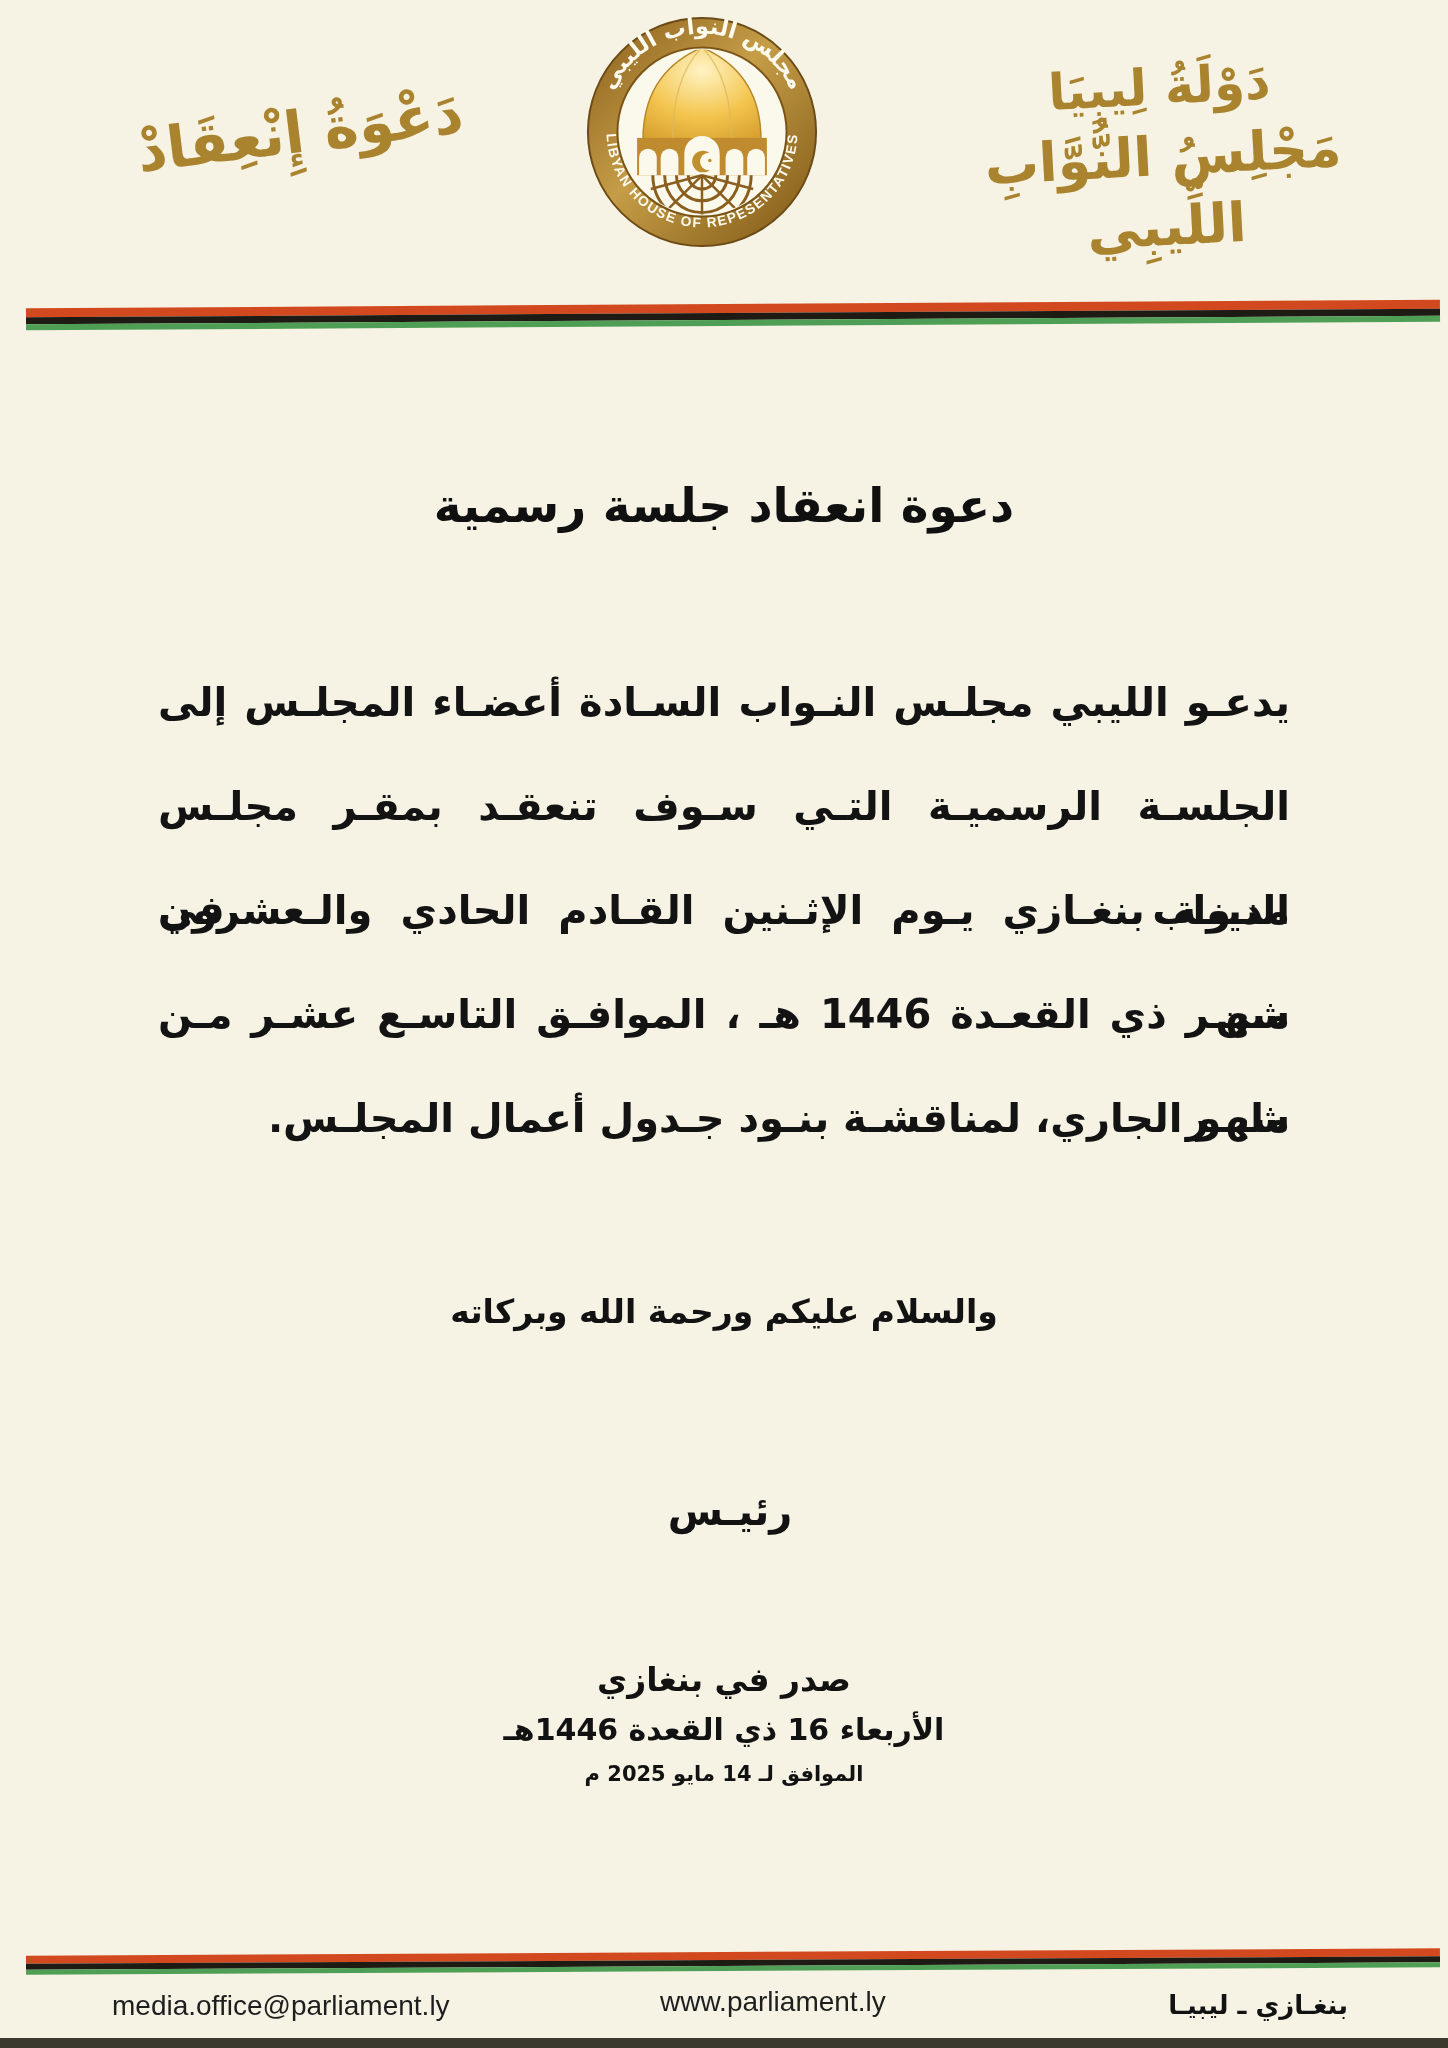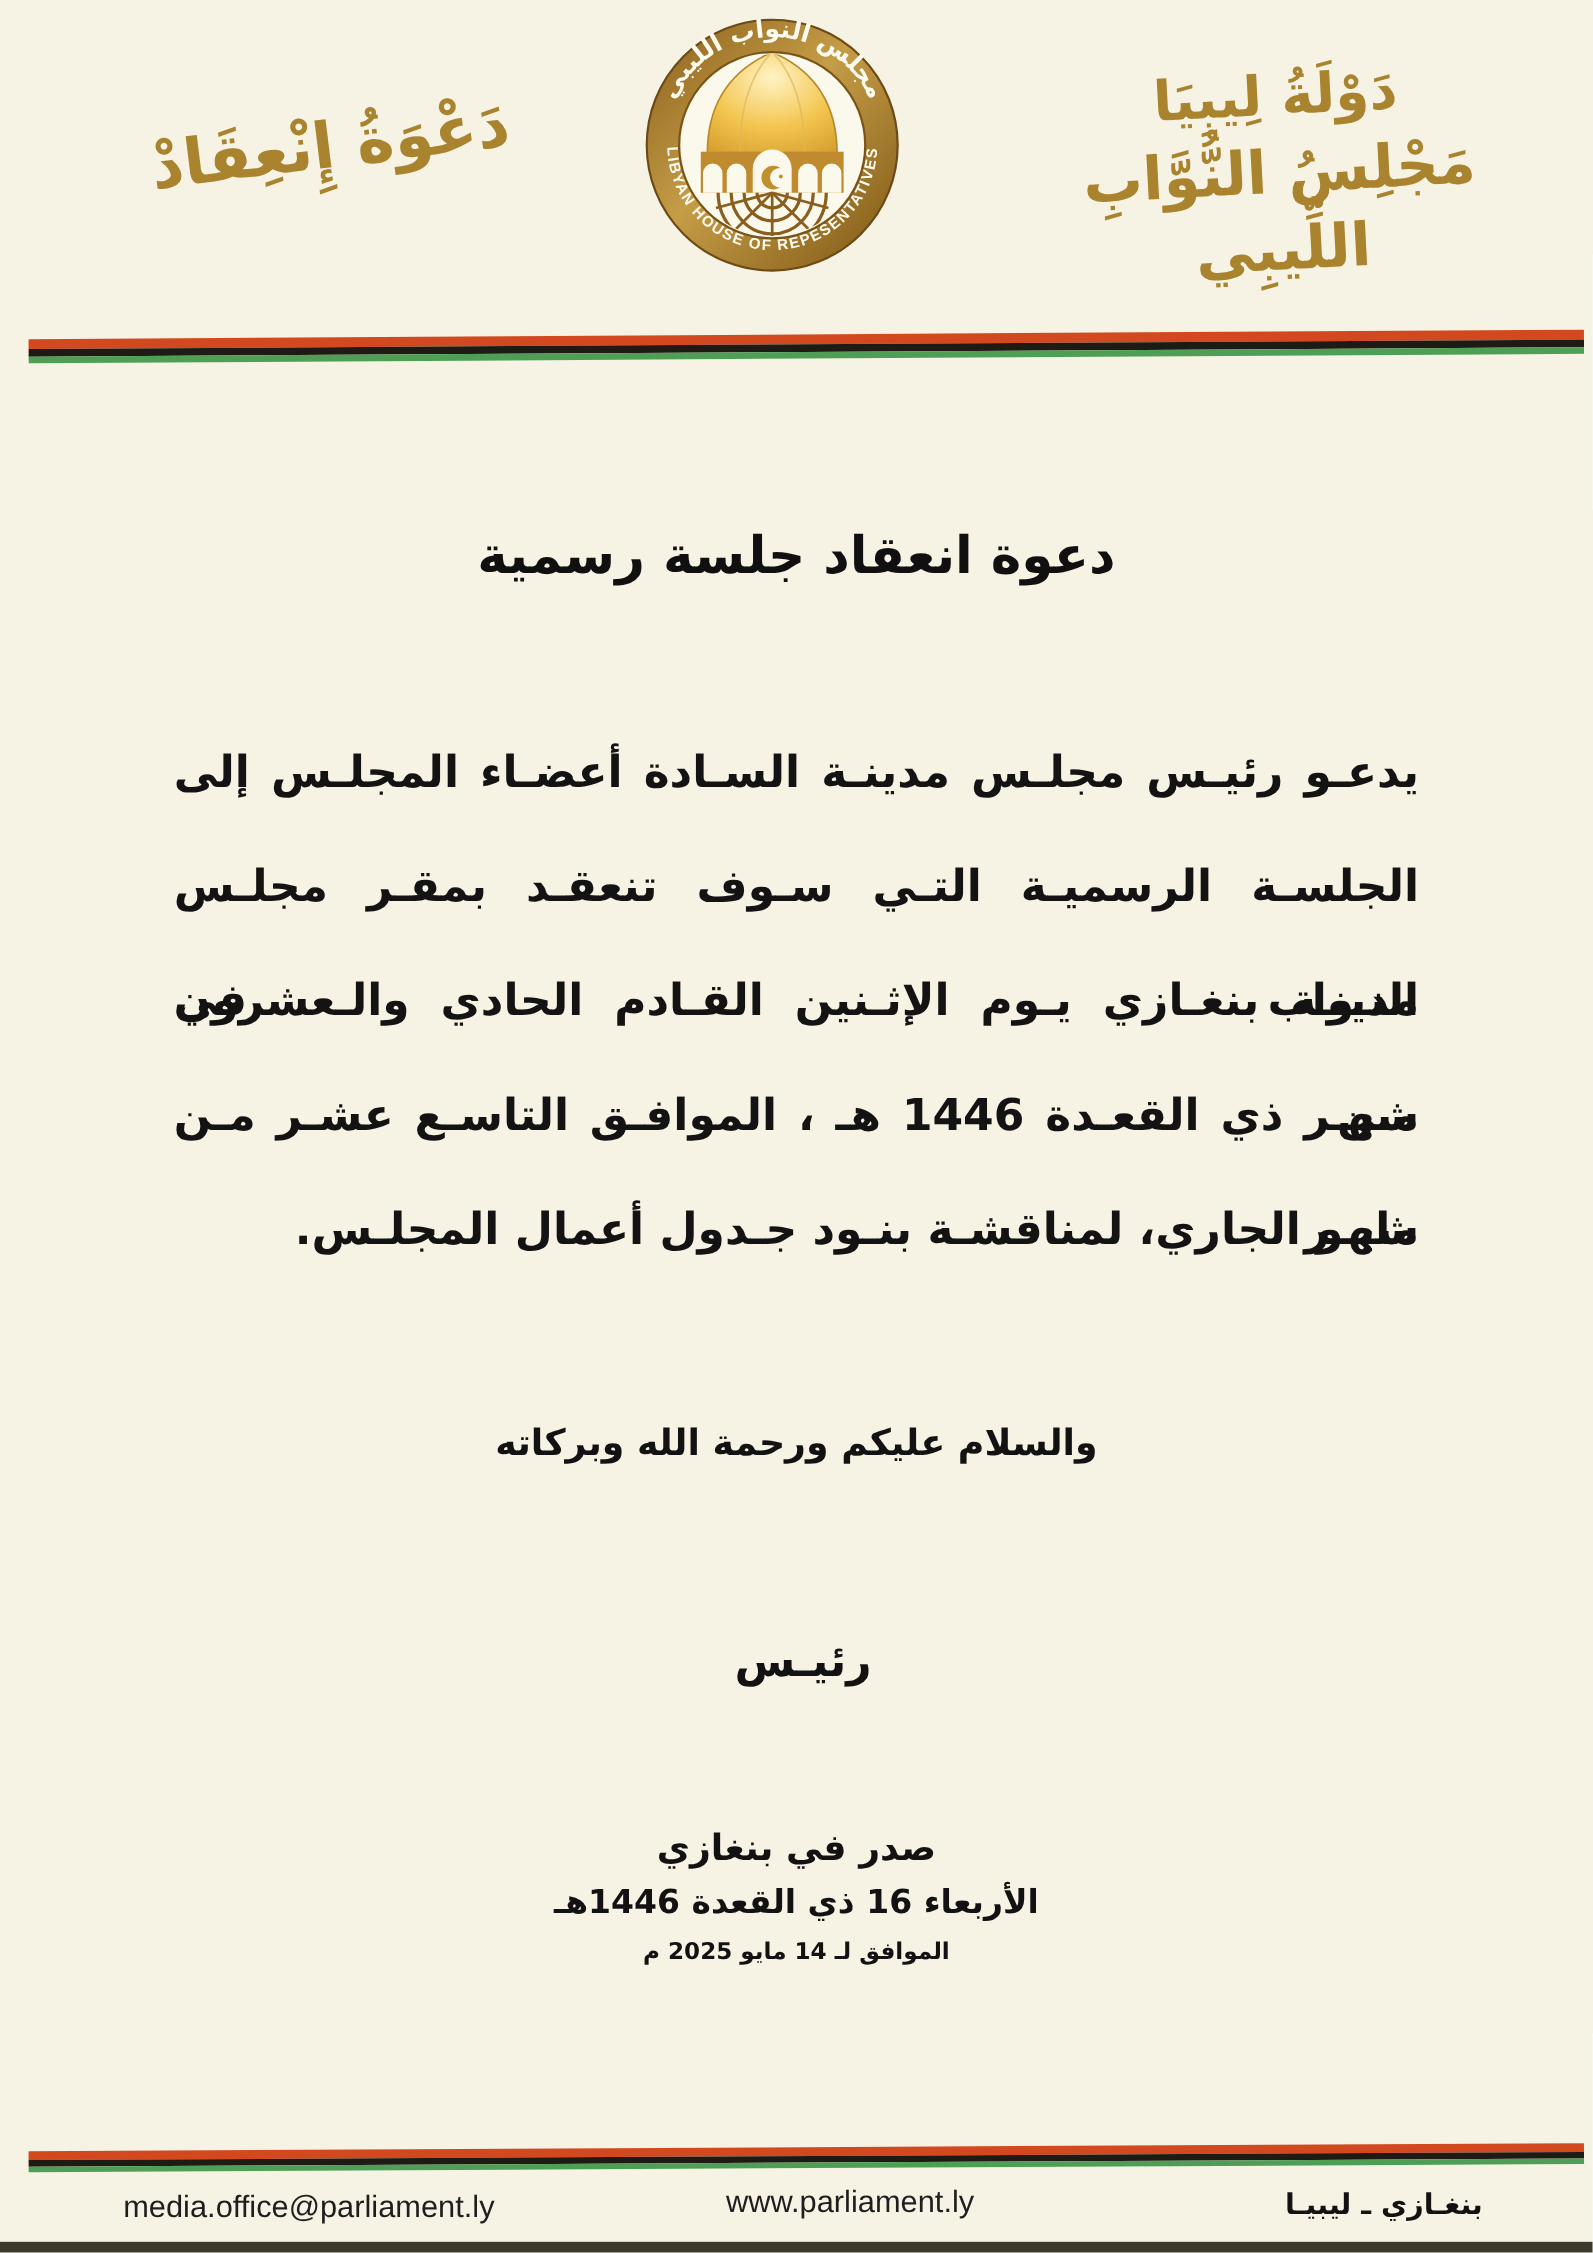--- a/index.html
+++ b/index.html
@@ -188,21 +188,21 @@
 
   <div class="flag-bar top">
     <div class="s-red" style="background: rgb(211, 73, 31);"></div>
     <div class="s-black" style="background: rgb(29, 27, 19);"></div>
     <div class="s-green" style="background: rgb(79, 158, 85);"></div>
   </div>
 
   <div class="doc-title">دعوة انعقاد جلسة رسمية</div>
 
   <div class="body-text">
-    <div class="body-line justified">يدعـو رئيـس مجلـس مدينـة السـادة أعضـاء المجلـس إلى</div>
+    <div class="body-line justified">يدعـو الليبي مجلـس النـواب السـادة أعضـاء المجلـس إلى</div>
     <div class="body-line justified">الجلسـة الرسميـة التـي سـوف تنعقـد بمقـر مجلـس النـواب في</div>
     <div class="body-line justified">مدينـة بنغـازي يـوم الإثـنين القـادم الحادي والـعشرون مـن</div>
     <div class="body-line justified">شهـر ذي القعـدة 1446 هـ ، الموافـق التاسـع عشـر مـن شهـر</div>
     <div class="body-line last">مايـو الجاري، لمناقشـة بنـود جـدول أعمال المجلـس.</div>
   </div>
 
   <div class="closing">والسلام عليكم ورحمة الله وبركاته</div>
 
   <div class="sig-role">رئيـس</div>
 

